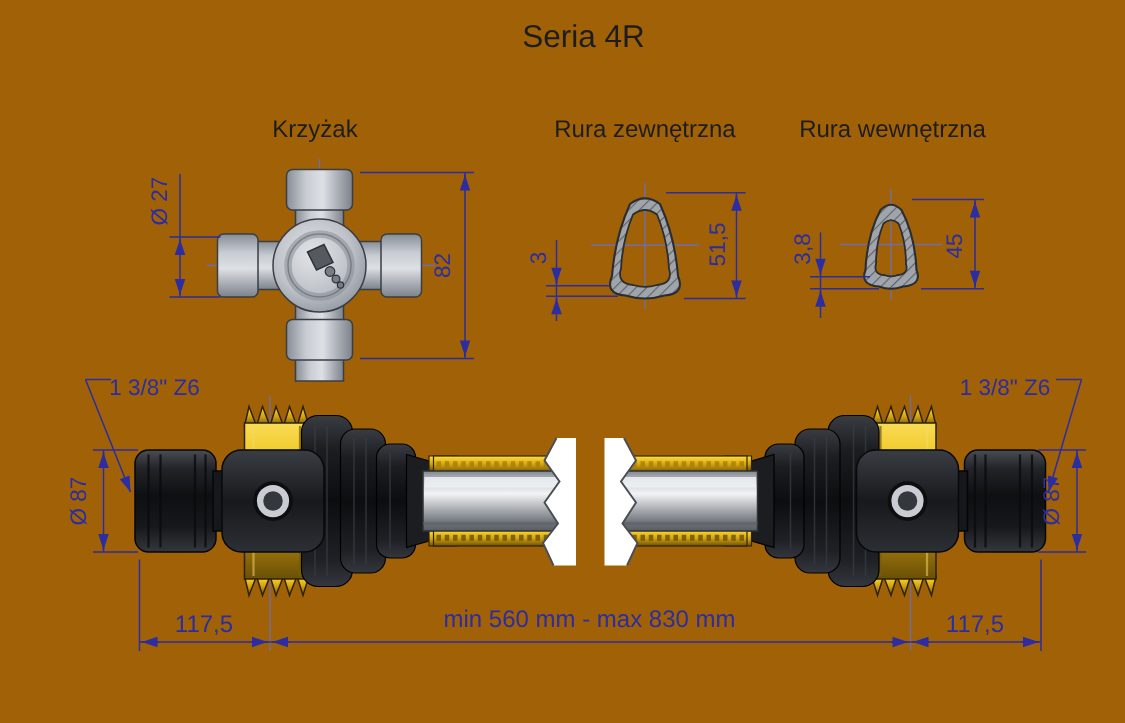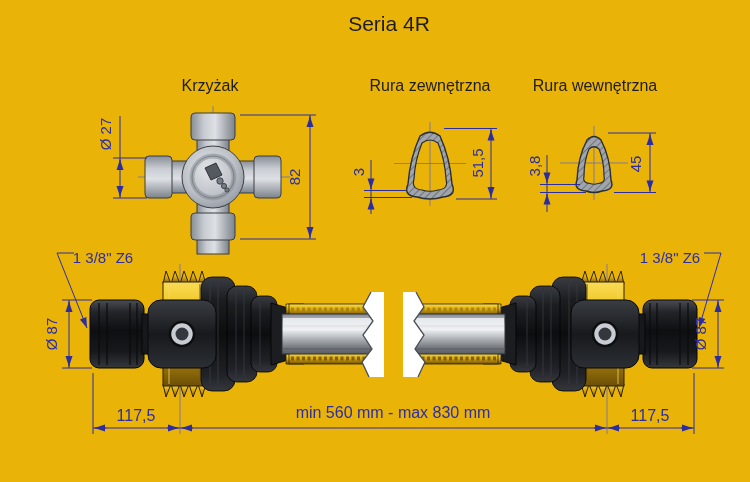--- a/index.html
+++ b/index.html
@@ -1,17 +1,17 @@
 <!DOCTYPE html>
 <html><head>
 <meta charset="utf-8">
 <style>
   html,body{margin:0;padding:0;background:#ffffff;}
   .stage{
-    position:relative;width:750px;height:482px;background:#eab308;overflow:hidden;
+    position:relative;width:750px;height:482px;background:#a16207;overflow:hidden;
     font-family:"Liberation Sans",sans-serif;
   }
   svg{display:block;}
   .lbl{fill:#1d1d1f;font-family:"Liberation Sans",sans-serif;}
   .title-text{font-size:21px;}
   .section-label{font-size:16px;}
   .dim-text{fill:#2b2da1;font-size:15px;font-family:"Liberation Sans",sans-serif;}
   .dim-text-b{fill:#2b2da1;font-size:16px;font-family:"Liberation Sans",sans-serif;}
   .dim-line{stroke:#2b2da1;stroke-width:1;fill:none;}
   .centerline{stroke:#6a70bd;stroke-width:0.9;fill:none;opacity:0.9;}

